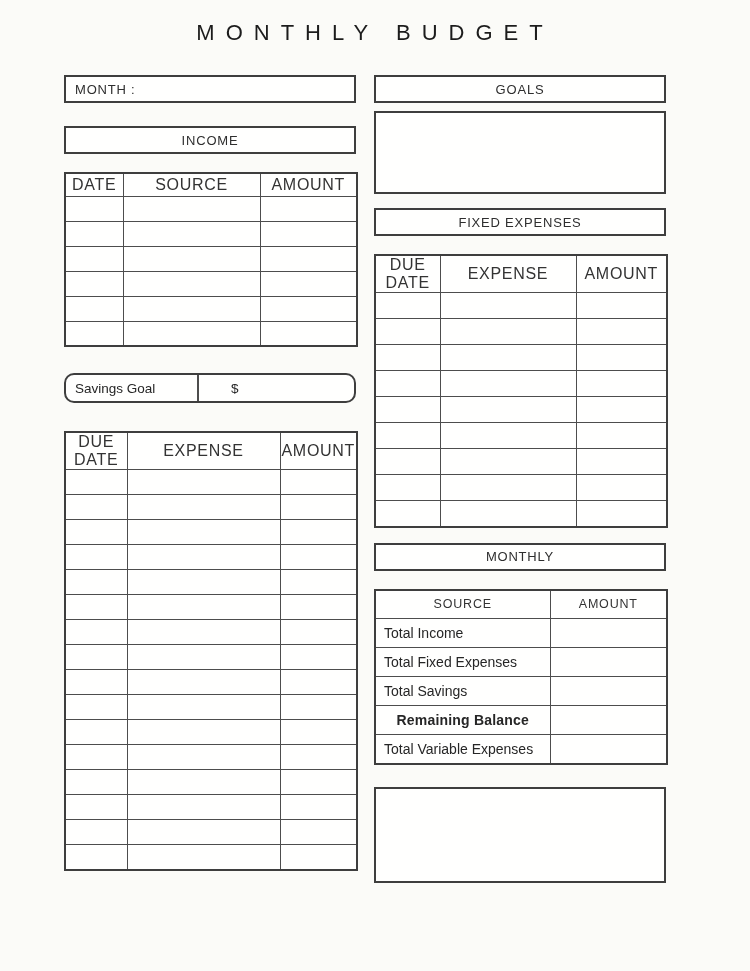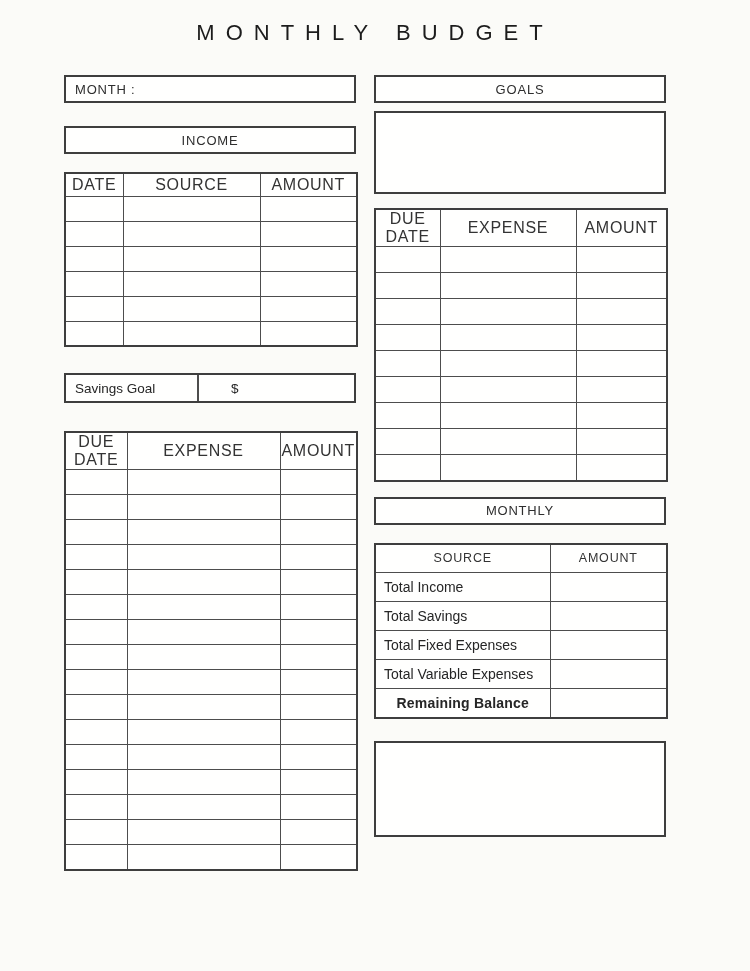--- a/index.html
+++ b/index.html
@@ -103,21 +103,21 @@
   table.summary td.sum-label.emph {
     font-weight:700;
     text-align:center;
     padding-left:0;
     letter-spacing:0.2px;
   }
 
   
   .mb23 { margin-bottom:23px; }
   .mb26 { margin-bottom:26px; }
-  .mb28 { margin-bottom:28px; }
+  .mb28 { margin-bottom:28px;border-radius:10px; }
   .mb7  { margin-bottom:18px; }
   .mb8  { margin-bottom:8px; }
   .mb14 { margin-bottom:14px; }
   .mb15 { margin-bottom:15px; }
   .mb22 { margin-bottom:22px; }
 </style>
 </head>
 <body>
 
 <div class="page">
@@ -291,20 +291,23 @@
     </div>
 
     <div class="col">
 
       <div class="hdr-box mb8">
         <span>GOALS</span>
       </div>
 
       <div class="empty-box goals-box mb14"></div>
 
+      <div class="hdr-box mb7">
+        <span>FIXED EXPENSES</span>
+      </div>
 
       <table class="grid fixed mb15">
         <colgroup>
             <col style="width:65px">
             <col style="width:136px">
             <col style="width:91px">
           </colgroup>
         <thead>
           <tr>
             <th>DUE DATE</th>
@@ -375,33 +378,33 @@
             <th>SOURCE</th>
             <th>AMOUNT</th>
           </tr>
         </thead>
         <tbody>
             <tr>
               <td class="sum-label">Total Income</td>
               <td></td>
             </tr>
             <tr>
+              <td class="sum-label">Total Fixed Expenses</td>
+              <td></td>
+            </tr>
+            <tr>
               <td class="sum-label">Total Savings</td>
               <td></td>
             </tr>
             <tr>
-              <td class="sum-label">Total Fixed Expenses</td>
+              <td class="sum-label emph">Remaining Balance</td>
               <td></td>
             </tr>
             <tr>
               <td class="sum-label">Total Variable Expenses</td>
-              <td></td>
-            </tr>
-            <tr>
-              <td class="sum-label emph">Remaining Balance</td>
               <td></td>
             </tr>
           </tbody>
       </table>
 
 
       <div class="empty-box notes-box"></div>
 
     </div>
   </div>

